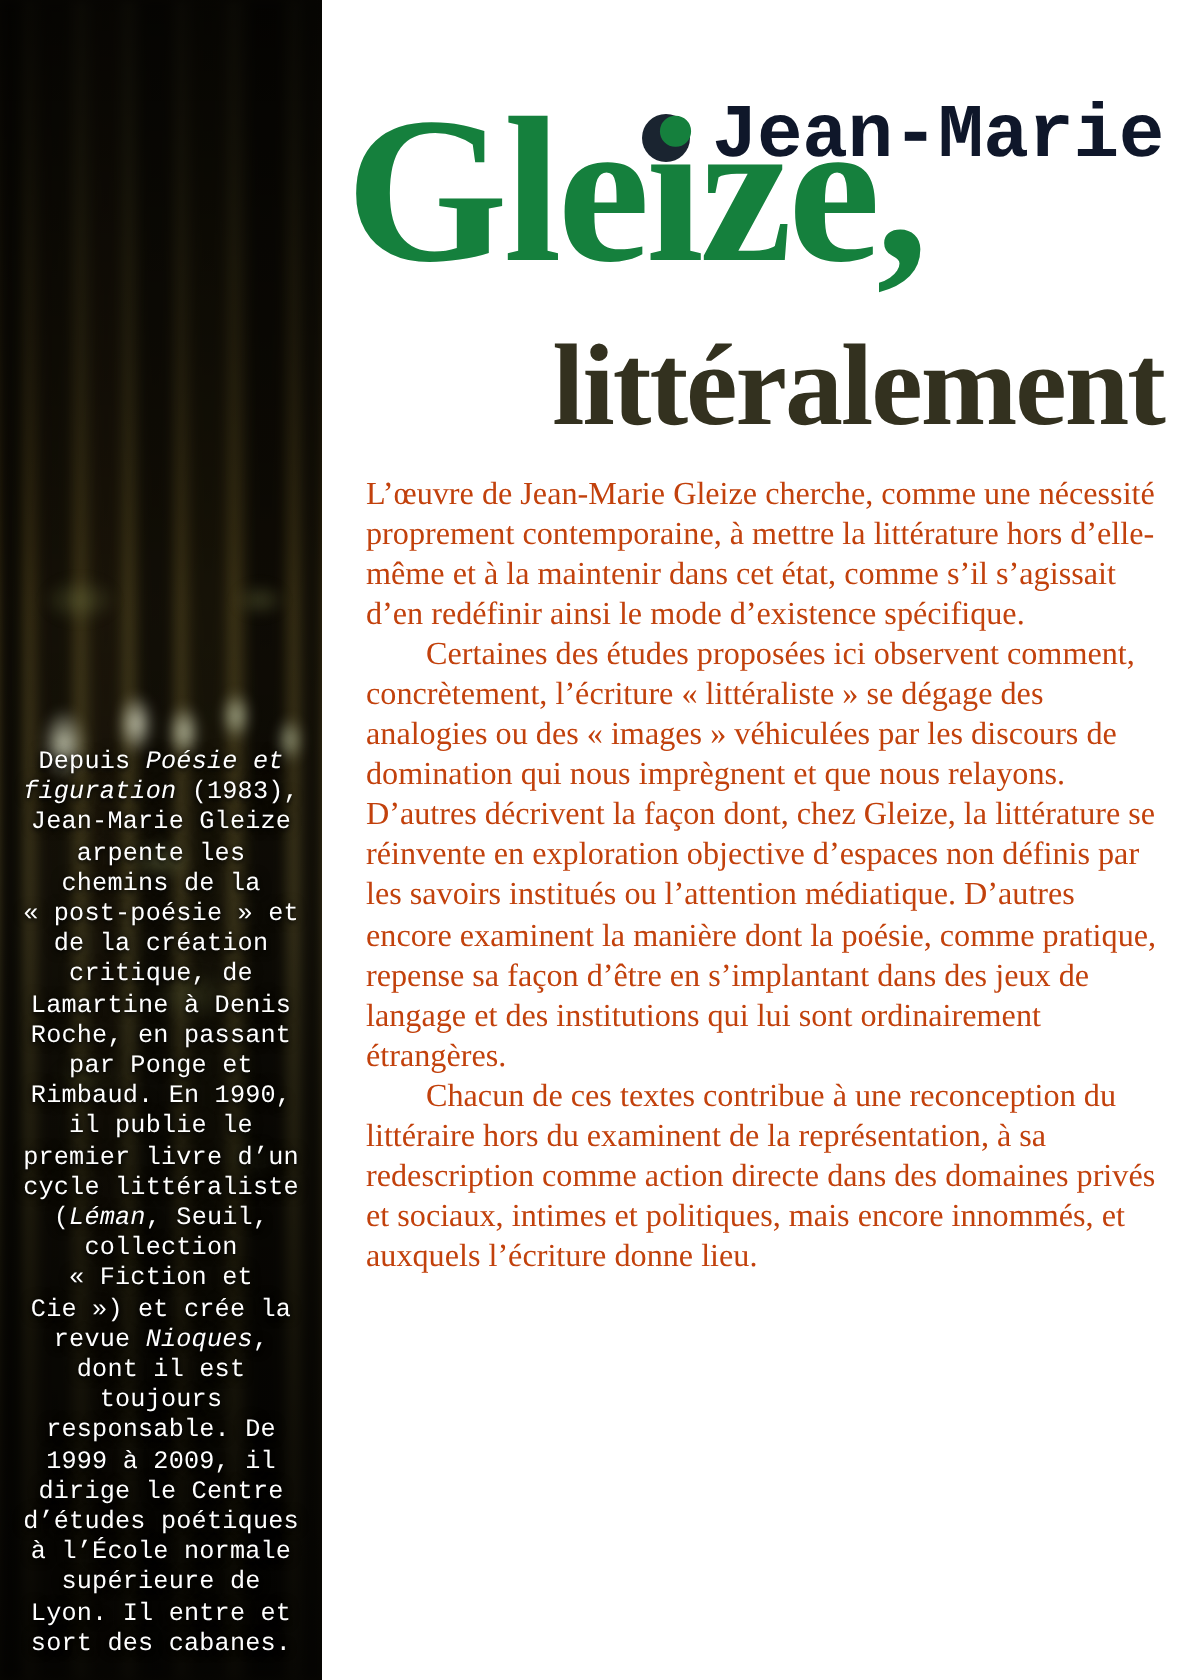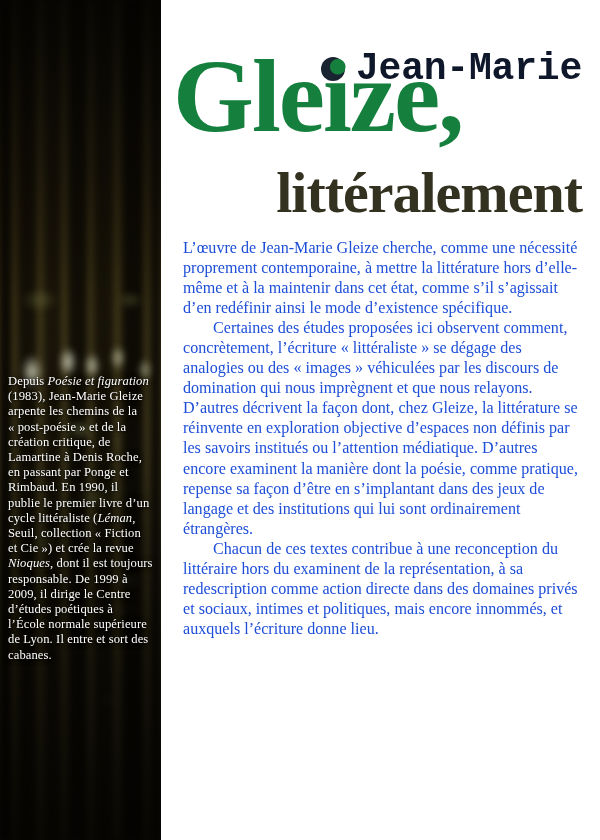--- a/index.html
+++ b/index.html
@@ -97,23 +97,23 @@
         rgba(0,0,0,0.60) 80%,
         rgba(0,0,0,0.70) 100%);
   }
 
   
   .bio {
     position: absolute;
     left: 8px;
     top: 374px;
     width: 145px;
-    text-align: left;
+    text-align: center;
     color: #ffffff;
-    font-family: Liberation Serif, serif;
+    font-family: Liberation Mono, monospace;
     font-size: 12.6px;
     line-height: 15.2px;
     letter-spacing: 0.1px;
     text-shadow: 0 1px 2px rgba(0,0,0,0.85), 0 0 6px rgba(0,0,0,0.6);
   }
   .bio i { font-style: italic; }
 
   
   .panel {
     position: absolute;
@@ -178,21 +178,21 @@
     letter-spacing: -1px;
     margin-top: 16px;
   }
 
   
   .blurb {
     position: absolute;
     left: 22px;
     top: 238px;
     width: 400px;
-    color: #1d4ed8;
+    color: #c2410c;
     font-family: "Liberation Serif", serif;
     font-size: 16.1px;
     line-height: 20.05px;
   }
   .blurb p {
     margin: 0;
     text-indent: 30px;
   }
   .blurb p.first { text-indent: 0; }
 </style>

